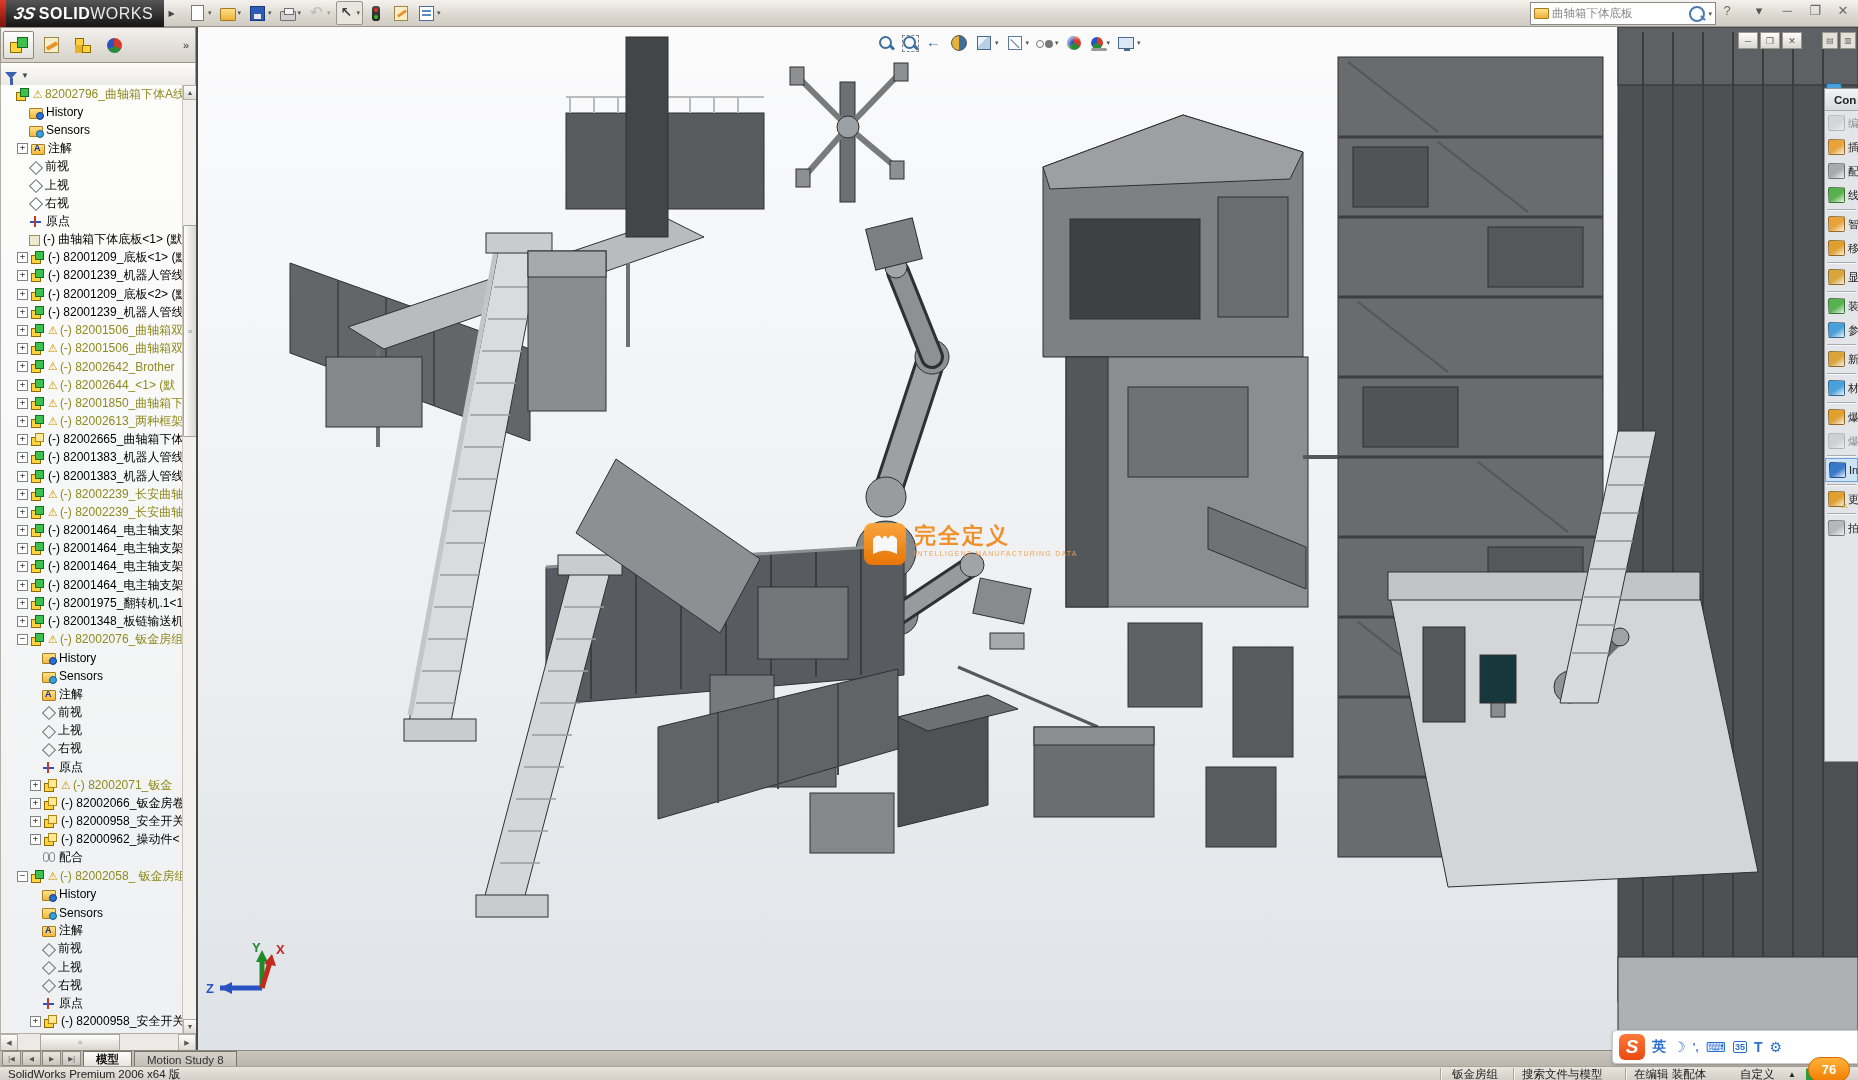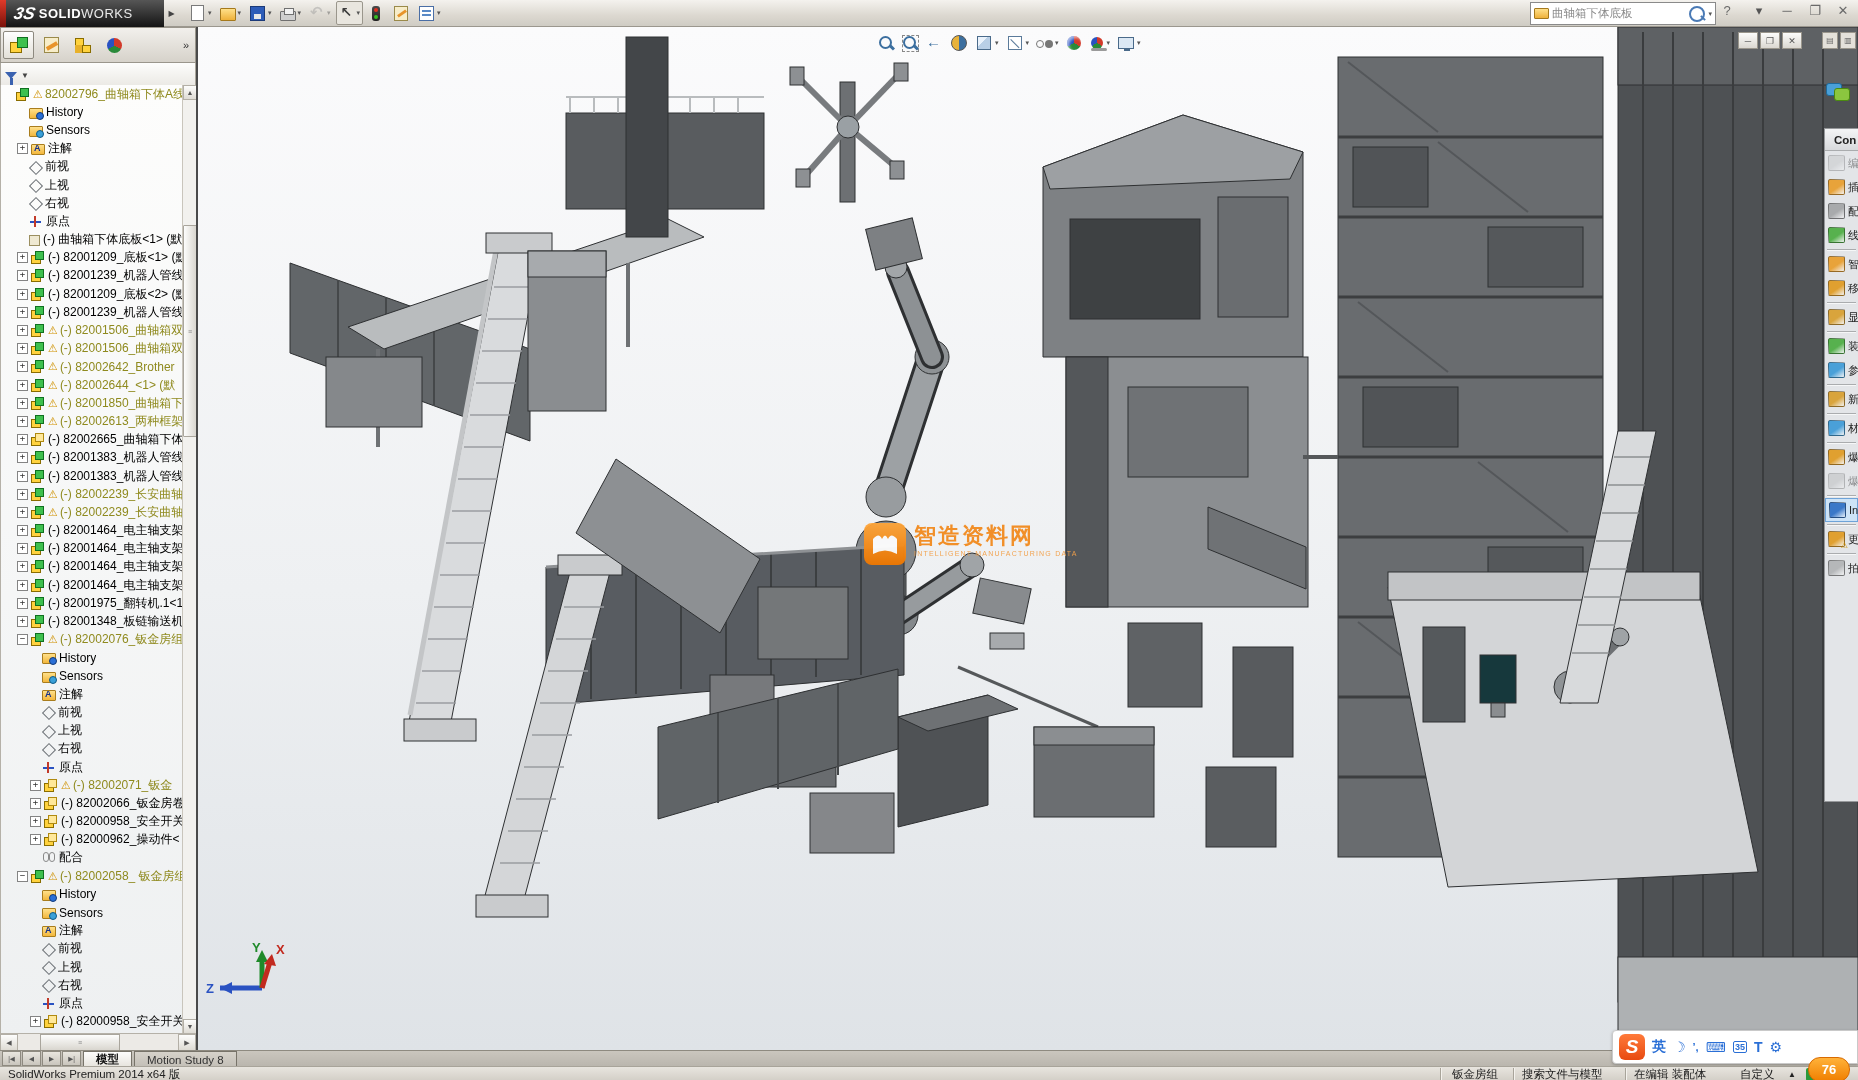--- a/index.html
+++ b/index.html
@@ -7,21 +7,21 @@
        background:#d4d0c8;font-family:"Liberation Sans","DejaVu Sans",sans-serif;
        -webkit-font-smoothing:antialiased;}
   
   .titlebar{position:absolute;left:0;top:0;width:1858px;height:26px;
     background:linear-gradient(#f4f2ee,#dcd8d0 60%,#cfccc4);border-bottom:1px solid #9b978e;z-index:50;}
   .logo-block{position:absolute;left:0;top:0;width:164px;height:27px;
     background:linear-gradient(#565656,#141414);color:#fff;display:flex;align-items:center;}
   .logo-block::before{content:"";position:absolute;left:0;top:0;width:6px;height:27px;
     background:linear-gradient(#e03a2a,#7a120a);}
   .logo-3s{font-style:italic;font-weight:bold;font-size:17px;margin:0 4px 0 14px;transform:skewX(-12deg);}
-  .logo-word{font-size:13px;font-weight:bold;letter-spacing:.5px;}
+  .logo-word{font-size:16px;font-weight:bold;letter-spacing:.5px;}
   .logo-word b{font-weight:bold}.logo-word span{font-weight:normal;color:#e8e8e8}
   .tb-expander{position:absolute;left:166px;top:4px;width:11px;height:18px;font-size:8px;color:#444;
     display:flex;align-items:center;justify-content:center;}
   .tb-icons{position:absolute;left:186px;top:1px;height:24px;display:flex;align-items:center;gap:2px;}
   .tbtn{height:22px;display:flex;align-items:center;padding:0 2px;border:1px solid transparent;border-radius:2px;}
   .tbtn.pressed{border-color:#9a968c;background:#e9e6df;}
   .tbtn .caret{font-size:7px;color:#555;margin-left:2px;}
   .tbtn.dis{opacity:.45;}
   .g{width:16px;height:16px;position:relative;display:inline-block;}
   .i-new{background:#fff;border:1px solid #7a7a7a;width:11px;height:14px;margin:0 2px;}
@@ -141,21 +141,21 @@
     font-size:9px;color:#555;display:flex;align-items:center;justify-content:center;}
   .mini-btns{position:absolute;right:2px;top:5px;display:flex;gap:2px;z-index:10;}
   .mini-btns span{width:14px;height:15px;border:1px solid #9a968c;background:#e4e1da;font-size:8px;color:#666;
     display:flex;align-items:center;justify-content:center;}
   
   .chat{position:absolute;right:8px;top:56px;width:24px;height:20px;z-index:10;}
   .chat::before{content:"";position:absolute;left:0;top:0;width:14px;height:11px;background:#4aa0d8;border:1px solid #1f6a9a;border-radius:3px;}
   .chat::after{content:"";position:absolute;left:8px;top:5px;width:14px;height:11px;background:#8bc63f;border:1px solid #4a8a10;border-radius:3px;}
   
   .rpanel{position:absolute;right:0;top:88px;width:33px;height:672px;background:#e3e5e8;
-    border:1px solid #96989b;border-right:none;z-index:12;overflow:hidden;margin-top:40px;}
+    border:1px solid #96989b;border-right:none;z-index:12;overflow:hidden;}
   .rpanel-hdr{height:21px;background:linear-gradient(#f4f5f6,#d8dadd);border-bottom:1px solid #aaacae;
     font-size:11.5px;font-weight:bold;color:#222;display:flex;align-items:center;padding-left:9px;white-space:nowrap;}
   .rpi{height:24px;display:flex;align-items:center;gap:3px;padding-left:3px;white-space:nowrap;}
   .rpi .ric{width:15px;height:14px;border-radius:2px;border:1px solid rgba(0,0,0,.35);flex:none;position:relative;}
   .rpi .rlb{font-size:11px;color:#222;}
   .rpi.dis{opacity:.45;}
   .rpi.active{background:#cde3f7;border:1px solid #6ea3d8;height:22px;}
   .rpi .rwarn{position:absolute;right:-4px;bottom:-4px;font-size:8px;color:#cf9200;}
   .rsep{height:1px;background:#aaacae;margin:2px 2px;box-shadow:0 1px 0 #f6f7f8;}
   
@@ -820,21 +820,21 @@
 
   <div class="chat"></div>
 
   <div class="wm">
     <span class="wm-logo">
       <svg width="30" height="26" viewBox="0 0 30 26">
           <path d="M3 23 L3 8 Q9 1 12 8 Q15 1 18 8 Q21 1 27 8 L27 23 Q15 16 3 23 Z" fill="#fff"></path>
         </svg>
     </span>
     <span class="wm-txt">
-      <div class="t1">智造资料网</div>
+      <div class="t1">完全定义</div>
       <div class="t2">INTELLIGENT MANUFACTURING DATA</div>
     </span>
   </div>
 
   <svg class="triad" width="90" height="70" viewBox="0 0 90 70">
     <line x1="58" y1="48" x2="16" y2="48" stroke="#2a52c2" stroke-width="5"></line>
     <polygon points="16,48 28,42 28,54" fill="#2a52c2"></polygon>
     <line x1="58" y1="48" x2="58" y2="16" stroke="#1f8a2a" stroke-width="5"></line>
     <polygon points="58,10 52,22 64,22" fill="#1f8a2a"></polygon>
     <line x1="58" y1="48" x2="66" y2="22" stroke="#c22a1f" stroke-width="5"></line>
@@ -931,21 +931,21 @@
     <span>|◀</span>
     <span>◀</span>
     <span>▶</span>
     <span>▶|</span>
   </span>
   <span class="mtab active">模型</span>
   <span class="mtab idle">Motion Study 8</span>
 </div>
 
 <div class="statusbar">
-  <span class="sb" style="left:8px">SolidWorks Premium 2014 x64 版</span>
+  <span class="sb" style="left:8px">SolidWorks Premium 2006 x64 版</span>
   <span class="sbsep" style="left:1440px"></span>
   <span class="sb" style="left:1452px">钣金房组</span>
   <span class="sbsep" style="left:1513px"></span>
   <span class="sb" style="left:1522px">搜索文件与模型</span>
   <span class="sbsep" style="left:1625px"></span>
   <span class="sb" style="left:1634px">在编辑 装配体</span>
   <span class="sb" style="left:1740px">自定义</span>
   <span class="sb" style="left:1788px;font-size:8px">▲</span>
   <span class="sb" style="left:1806px">
       <span class="qmark">?</span>

